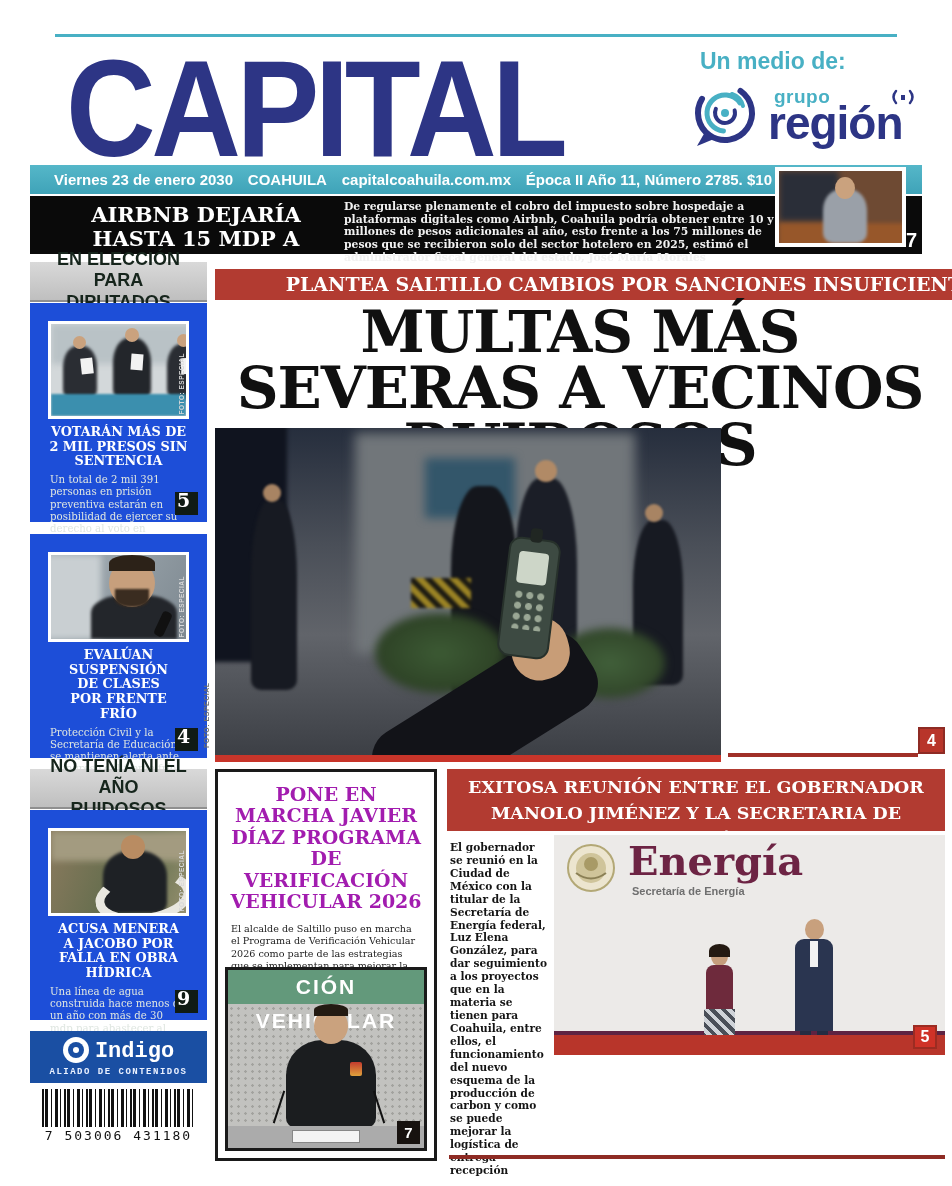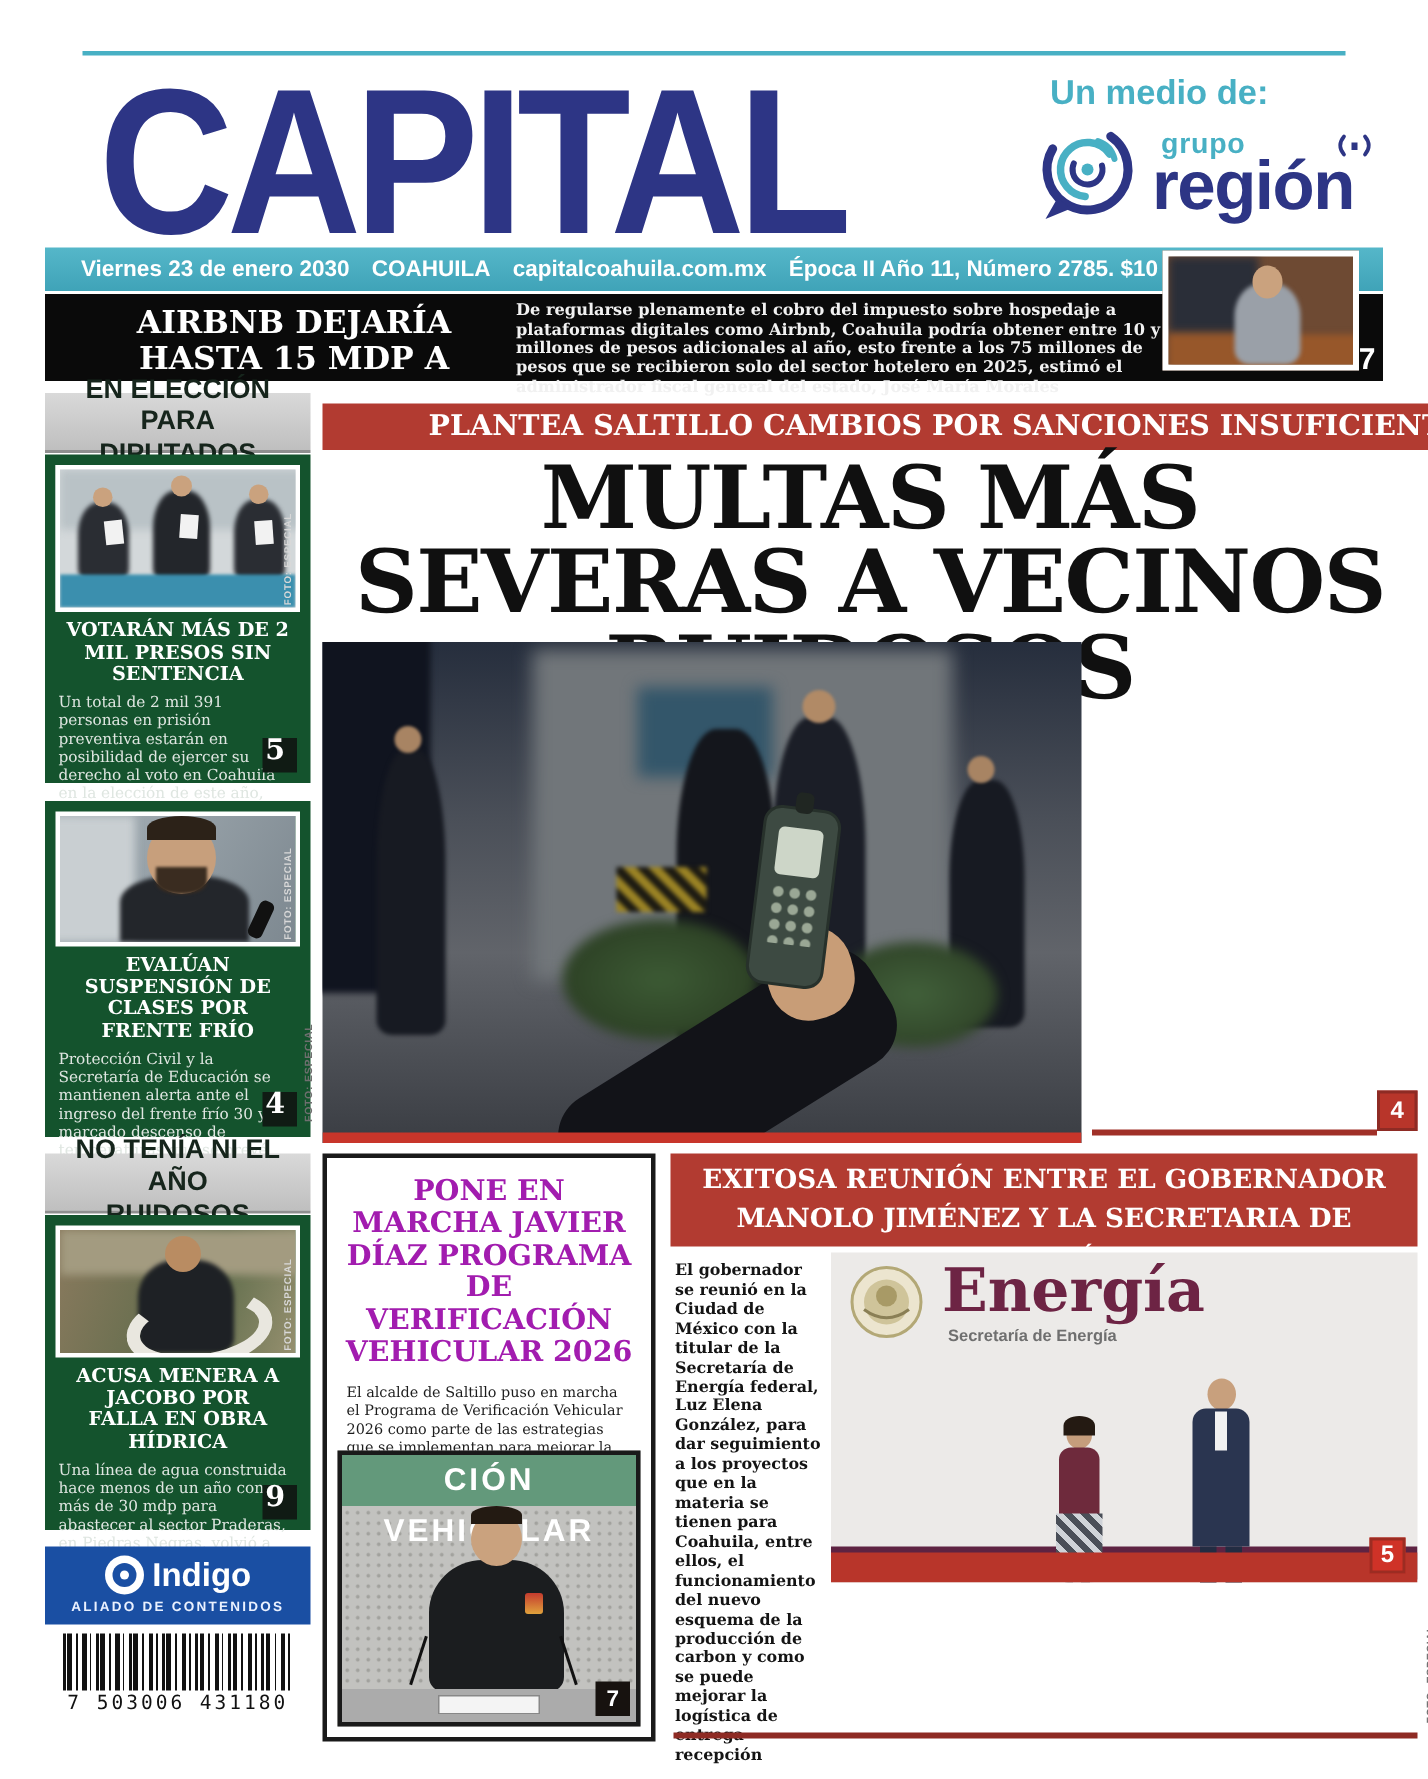--- a/index.html
+++ b/index.html
@@ -27,21 +27,21 @@
   
   .kicker-red{background:#b23b31;color:#fff;font-family:"DejaVu Serif",serif;font-weight:bold;text-align:center;}
   .kicker-gray{background:linear-gradient(#d9d9d9,#bfbfbf);border-bottom:2px solid #8f8f8f;color:#16251c;font-family:Liberation Sans, sans-serif;font-weight:bold;font-size:18px;line-height:1.2;text-align:center;display:flex;align-items:center;justify-content:center;}
 
   .headline{font-family:"DejaVu Serif",serif;font-weight:bold;font-size:58px;line-height:.97;letter-spacing:-1px;color:#101010;text-align:center;}
 
   .summary{font-weight:bold;font-size:18px;line-height:1.2;color:#101010;}
   .red-pagebox{background:#b8352a;border:2px solid #8e2b24;color:#fff;font-weight:bold;font-size:16px;display:flex;align-items:center;justify-content:center;box-sizing:border-box;}
 
   
-  .side-card{background:#14532d;box-sizing:border-box;padding:7px;}
+  .side-card{background:#1d4ed8;box-sizing:border-box;padding:18px;}
   .side-photo{position:relative;border:3px solid #fff;overflow:hidden;background:#9aa2a6;}
   .side-title{color:#fff;font-family:"DejaVu Serif",serif;font-weight:bold;font-size:12.8px;line-height:1.15;text-align:center;margin-top:6px;}
   .side-body{color:#dfe6e1;font-family:"DejaVu Serif",serif;font-size:10.2px;line-height:1.2;margin-top:5px;padding:0 2px;}
   .side-page{position:absolute;right:9px;bottom:7px;width:26px;height:26px;}
   .side-page .shadow{position:absolute;left:3px;top:3px;width:23px;height:23px;background:#101b14;}
   .side-page .num{position:absolute;left:0;top:0;width:23px;height:23px;color:#fff;font-weight:bold;font-size:19px;text-align:center;line-height:23px;font-family:"DejaVu Serif",serif;}
 
   .vcredit{writing-mode:vertical-rl;transform:rotate(180deg);font-size:6.5px;letter-spacing:.5px;font-weight:bold;color:#d8d8d8;}
   .vcredit-dark{writing-mode:vertical-rl;transform:rotate(180deg);font-size:7px;letter-spacing:.5px;font-weight:bold;color:#6f6f6f;}
 
@@ -180,21 +180,21 @@
       <div class="abs vcredit" style="right:1px;bottom:2px;">FOTO: ESPECIAL</div>
     </div>
     <div class="side-title" style="padding:0 10px;">ACUSA MENERA A JACOBO POR FALLA EN OBRA HÍDRICA</div>
     <div class="side-body">Una línea de agua construida hace menos de un año con más de 30 mdp para abastecer al sector Praderas, en Piedras Negras, volvió a presentar fallas por una fuga</div>
     <div class="side-page">
       <span class="shadow"></span>
       <span class="num">9</span>
     </div>
   </div>
 
-  <div class="abs indigo-box" style="left:30px;top:1031px;width:177px;height:52px;">
+  <div class="abs indigo-box" style="left:30px;top:1031px;width:177px;height:52px;font-family:Liberation Mono, monospace;">
     <div>
       <span class="ind-circle"><span class="ind-mid"></span><span class="ind-core"></span></span><span class="indigo-brand">Indigo</span>
     </div>
     <div class="indigo-tag">ALIADO DE CONTENIDOS</div>
   </div>
 
   <div class="abs" style="left:30px;top:1089px;width:177px;height:56px;background:#fff;">
     <div class="bars"></div>
     <div class="bar-digits">7 503006 431180</div>
   </div>

